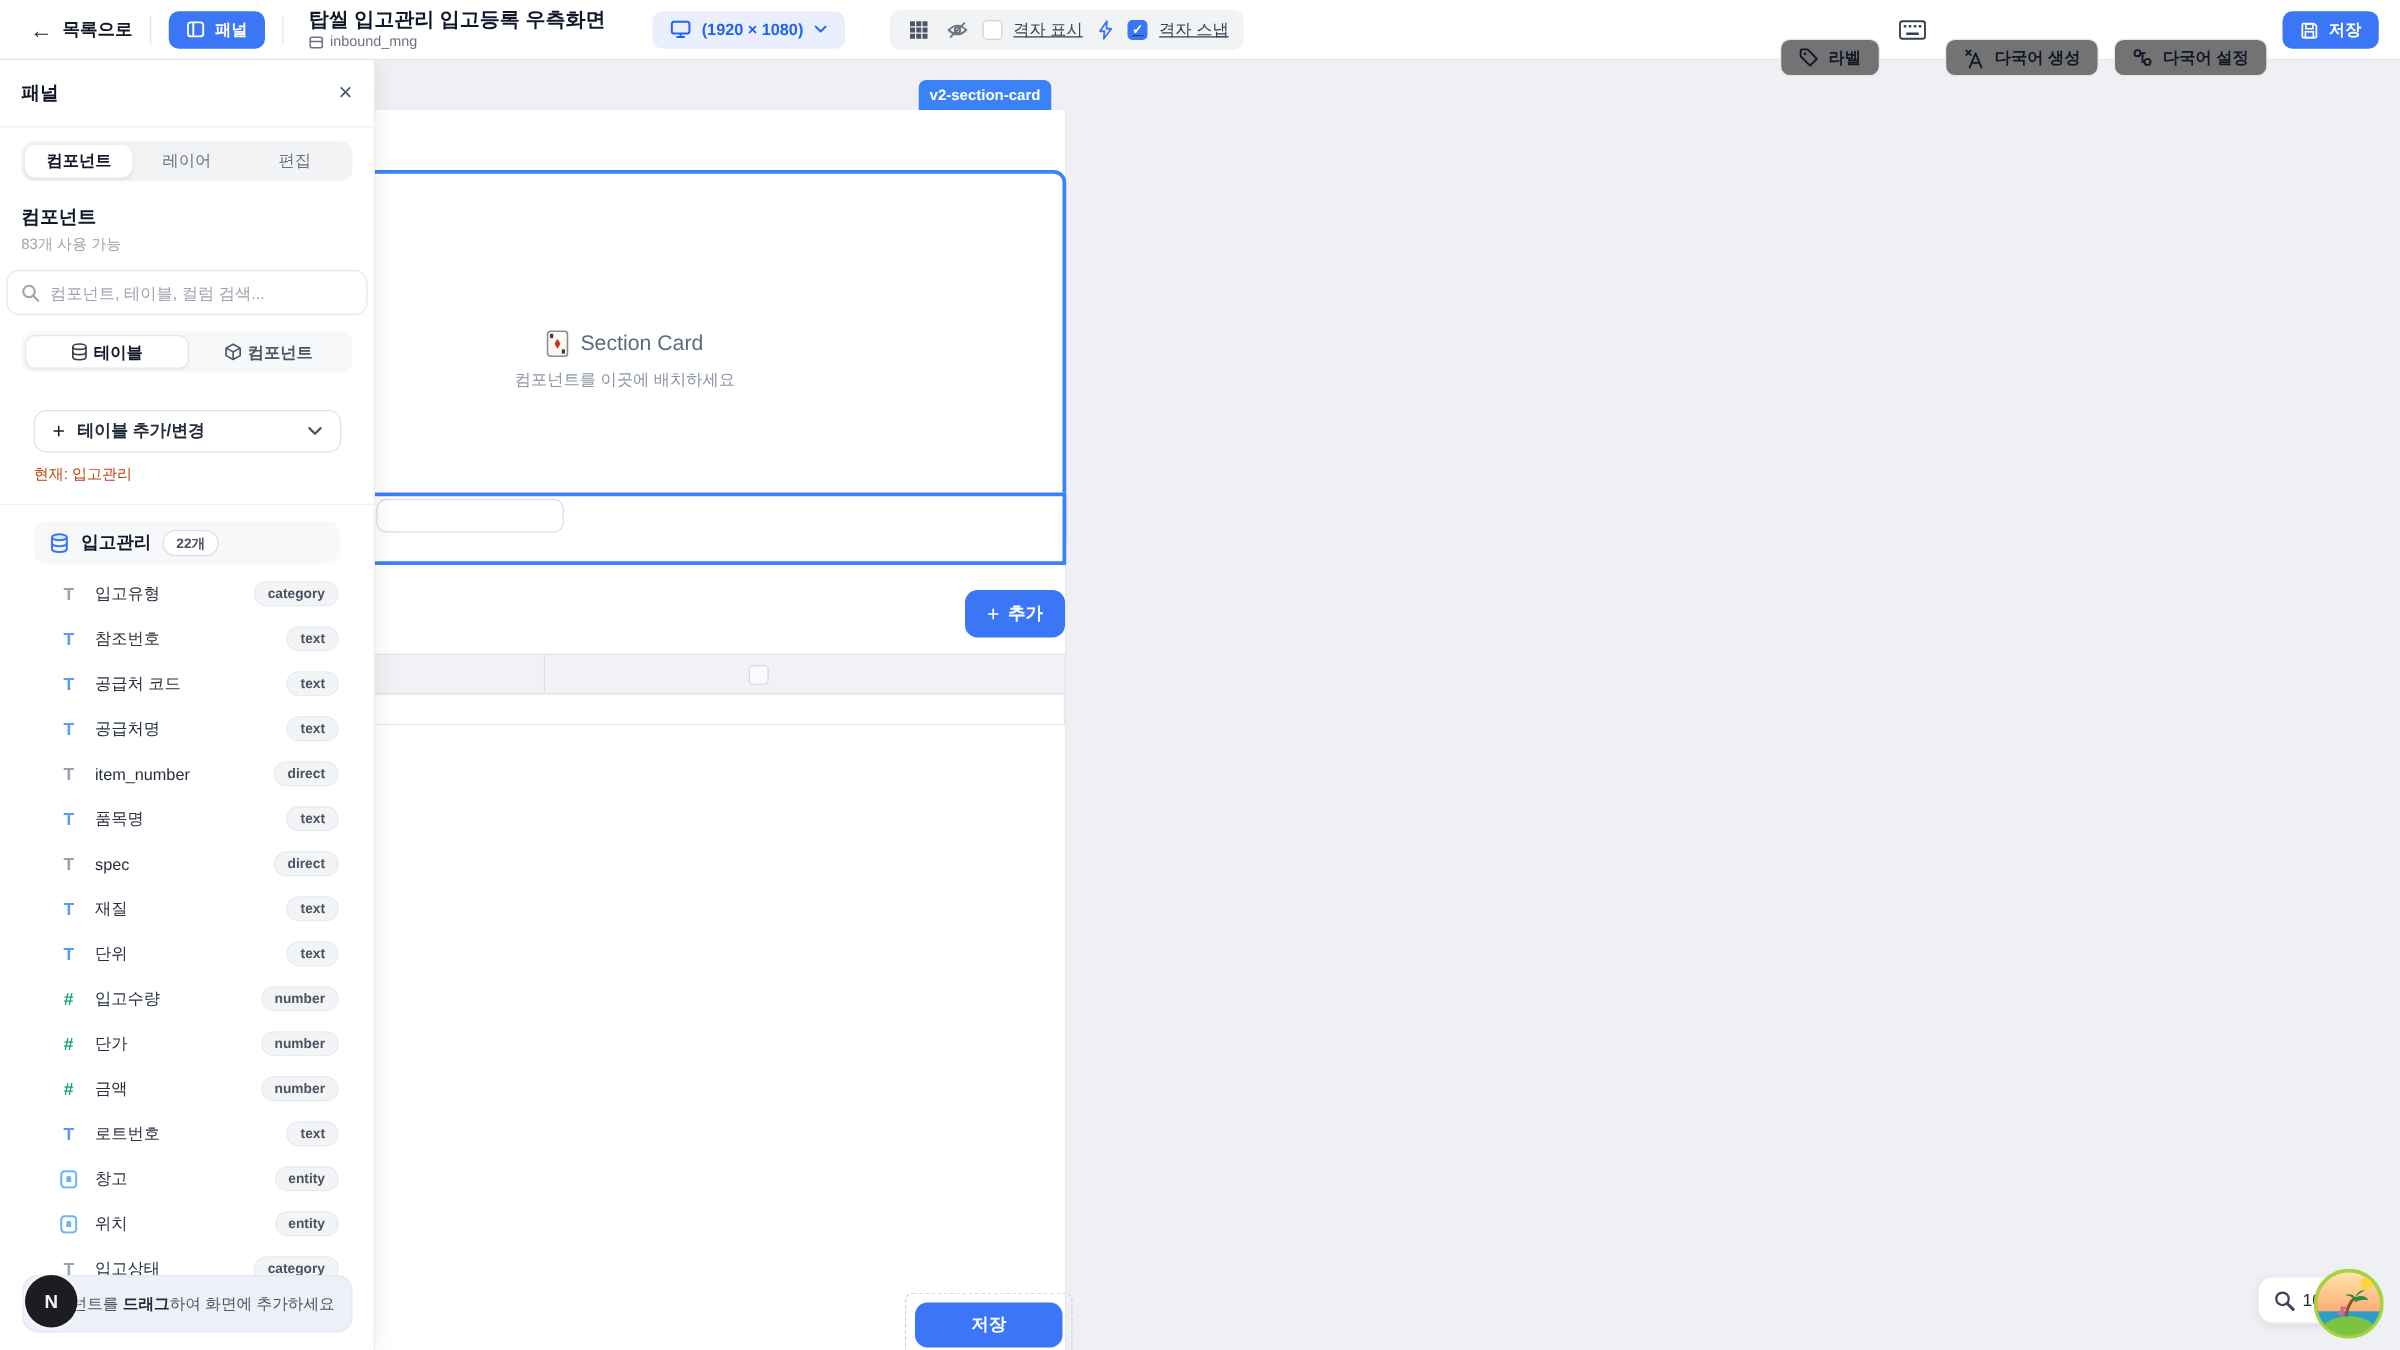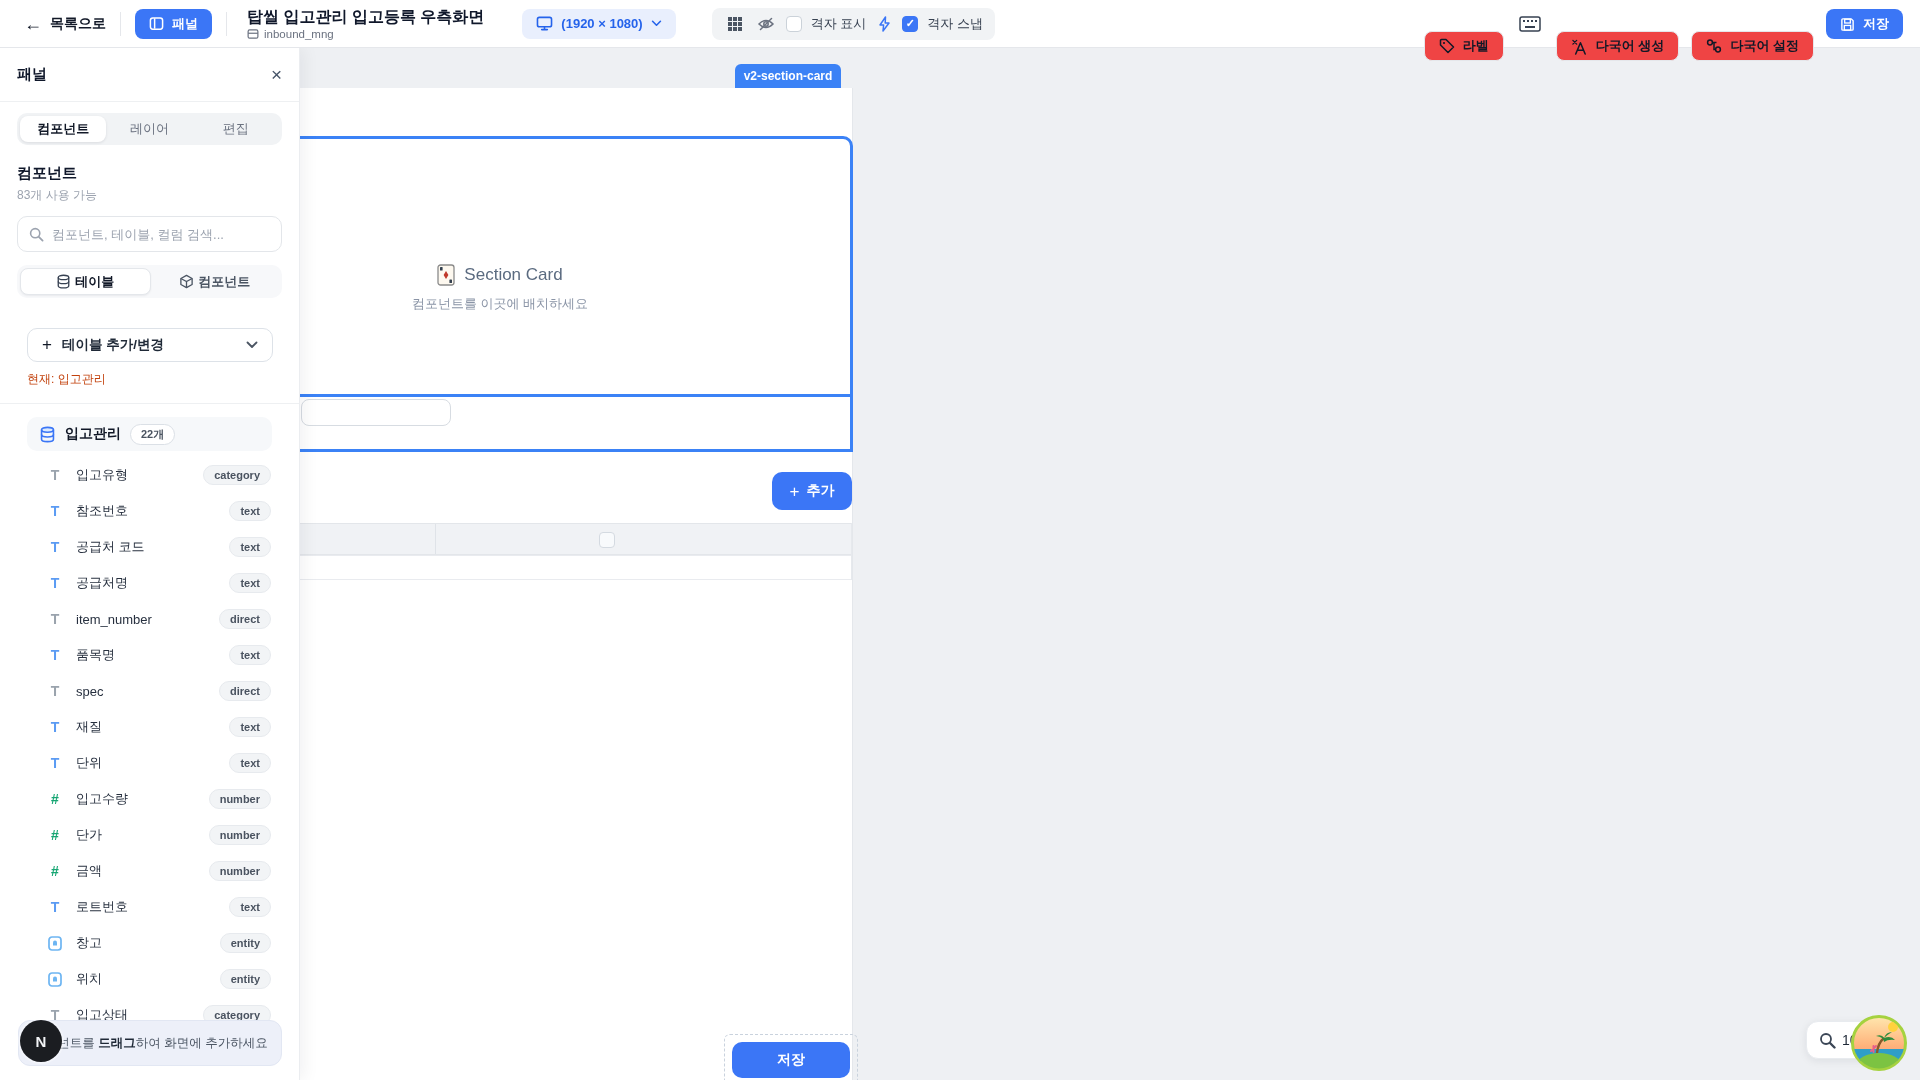--- a/index.html
+++ b/index.html
@@ -9,28 +9,28 @@
   
   .header { position:absolute; left:0; top:0; width:1920px; height:48px; background:#fff;
             border-bottom:1px solid #e5e7eb; z-index:60; display:flex; align-items:center; }
   .h-left { display:flex; align-items:center; gap:14px; padding-left:24px; }
   .back { display:flex; align-items:center; gap:8px; font-size:14px; font-weight:700; color:#111827; cursor:pointer; }
   .back .arrow { font-size:18px; line-height:1; }
   .vdiv { width:1px; height:24px; background:#e5e7eb; }
   .btn { display:inline-flex; align-items:center; gap:8px; border-radius:8px; font-size:13px;
          height:30px; padding:0 14px; cursor:pointer; white-space:nowrap; }
   .btn.blue { background:#3b76f6; color:#fff; font-weight:600; border:none; }
-  .btn.ghost { background:#ef4444; border:1px solid #e5e7eb; color:#111827; font-weight:600;margin-top:44px; }
+  .btn.ghost { background:#737373; border:1px solid #e5e7eb; color:#111827; font-weight:600;margin-top:44px; }
   .title-block { margin-left:6px; }
   .title { font-size:16px; font-weight:700; color:#0f172a; line-height:18px; }
   .subtitle { display:flex; align-items:center; gap:5px; font-size:11.5px; color:#6b7280; margin-top:2px; }
   .pill-res { margin-left:24px; display:flex; align-items:center; gap:8px; background:#e9effd; color:#2563eb;
               border-radius:8px; height:30px; padding:0 14px; font-size:13px; font-weight:600; cursor:pointer; }
   .pill-grid { margin-left:22px; display:flex; align-items:center; gap:9px; background:#f1f3f5;
-               border-radius:8px; height:32px; padding:0 12px; font-size:13px; color:#374151; }
+               border-radius:8px; height:32px; padding:0 12px; font-size:13px; color:#374151;text-decoration:underline; }
   .h-right { position:absolute; right:17px; top:0; height:48px; display:flex; align-items:center; gap:12px; }
   .icon-btn { display:inline-flex; align-items:center; justify-content:center; width:28px; height:28px; cursor:pointer; }
   .chk { width:16px; height:16px; border-radius:4px; border:1.5px solid #cbd2d9; background:#fff; display:inline-flex;
          align-items:center; justify-content:center; cursor:pointer; }
   .chk.on { background:#3b76f6; border-color:#3b76f6; color:#fff; font-size:11px; font-weight:700; }
 
   
   .canvas-screen { position:absolute; left:88px; top:88px; width:765px; height:992px; background:#fff;
                    border-right:1px solid #e4e7eb; z-index:1; }
   .sel-tag { position:absolute; left:735px; top:64px; width:106px; height:24px; background:#3b82f6; color:#fff;
@@ -72,21 +72,21 @@
   .p-head { height:54px; display:flex; align-items:center; justify-content:space-between; padding:0 17px;
             border-bottom:1px solid #eef0f2; }
   .p-title { font-size:15px; font-weight:700; color:#0f172a; }
   .p-close { font-size:19px; color:#475569; cursor:pointer; line-height:1; }
   .tabs { margin:11px 17px 0 17px; background:#f1f3f5; border-radius:10px; padding:3px; display:flex; height:32px; }
   .tab { flex:1; display:flex; align-items:center; justify-content:center; font-size:13px; color:#6b7280;
          border-radius:8px; cursor:pointer; font-weight:500; }
   .tab.active { background:#fff; color:#111827; font-weight:700; box-shadow:0 1px 3px rgba(15,23,42,.10); }
   .p-section-title { margin:19px 17px 0; font-size:15px; font-weight:700; color:#0f172a; }
   .p-sub { margin:4px 17px 0; font-size:12px; color:#9ca3af; }
-  .search { margin:12px 17px 0; height:36px; border:1px solid #e3e6ea; border-radius:10px; display:flex;
+  .search { margin:12px 5px 0; height:36px; border:1px solid #e3e6ea; border-radius:10px; display:flex;
             align-items:center; gap:8px; padding:0 11px; background:#fff; }
   .search input { border:none; outline:none; flex:1; font-size:13px; color:#111827;
                   font-family:"Liberation Sans", sans-serif; background:transparent; }
   .search input::placeholder { color:#9ca3af; }
   .seg { margin:13px 17px 0; background:#f7f8fa; border-radius:10px; padding:3px; display:flex; height:33px; }
   .seg-item { flex:1; display:flex; align-items:center; justify-content:center; gap:4px; font-size:13px;
               color:#4b5563; border-radius:8px; cursor:pointer; font-weight:600; }
   .seg-item.active { background:#fff; border:1px solid #e4e7eb; color:#111827; box-shadow:0 1px 2px rgba(15,23,42,.06); }
   .add-table { margin:30px 27px 0; height:34px; width:246px; border:1px solid #dde2e8; border-radius:10px; background:#fff;
                display:flex; align-items:center; gap:10px; padding:0 14px; font-size:13.5px; font-weight:600;

